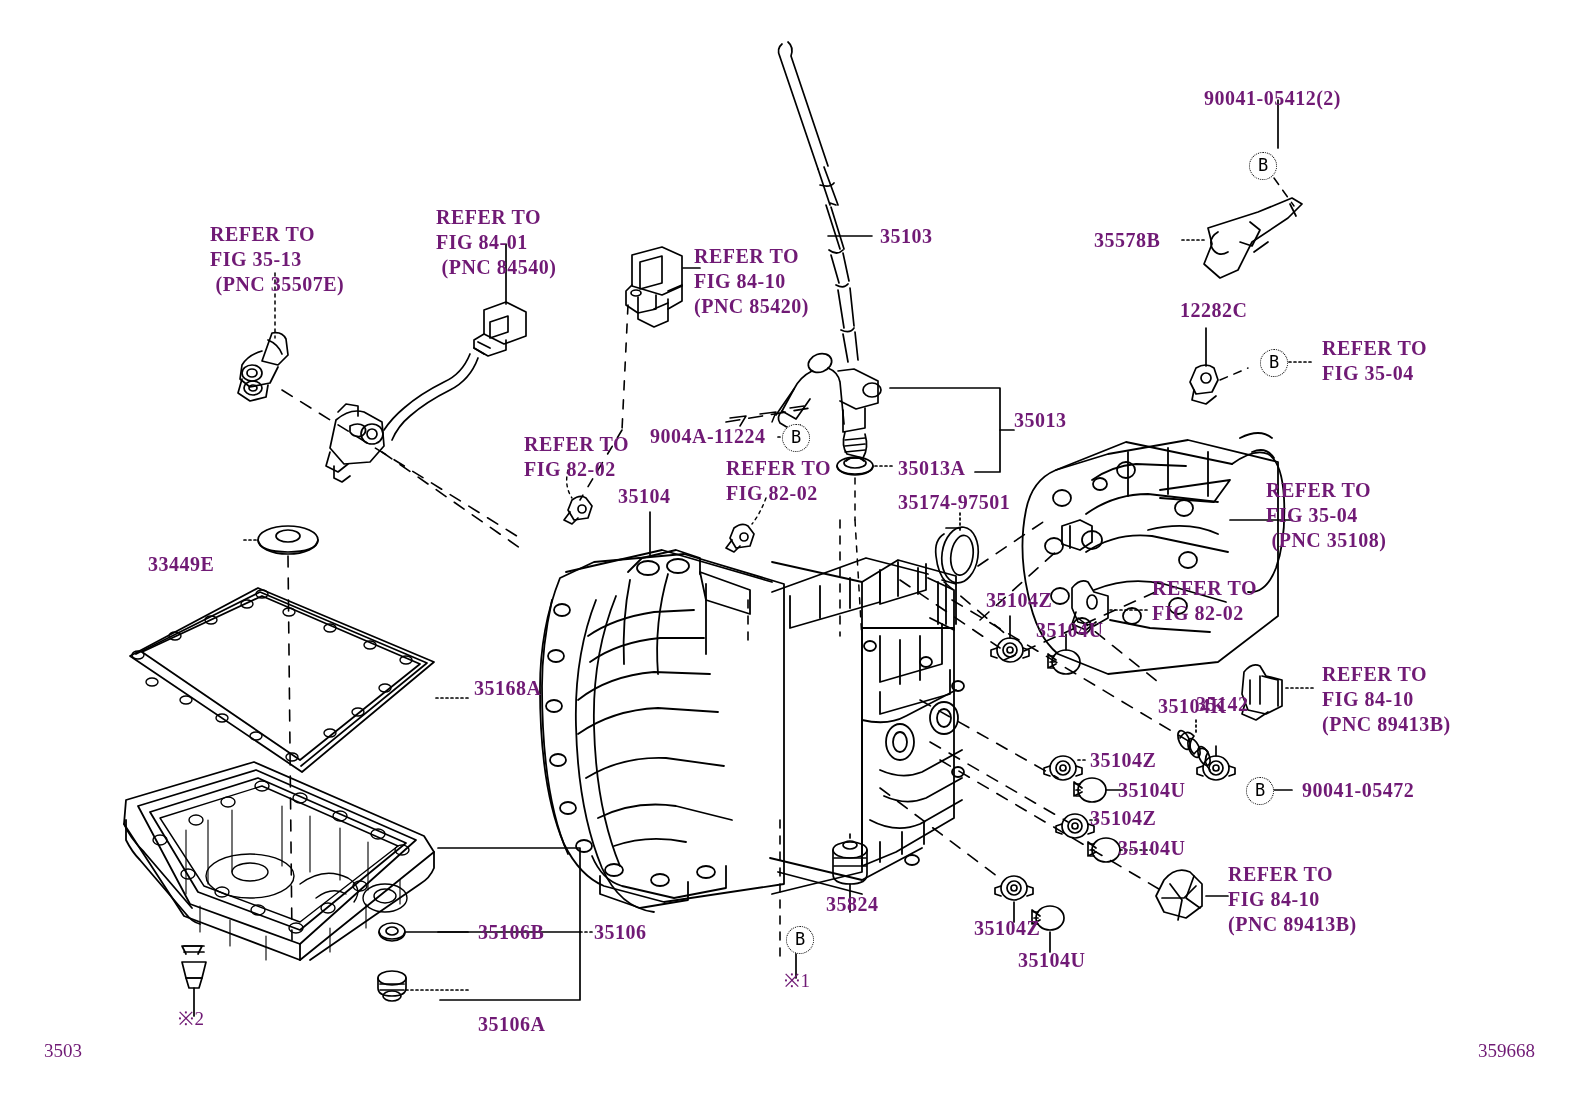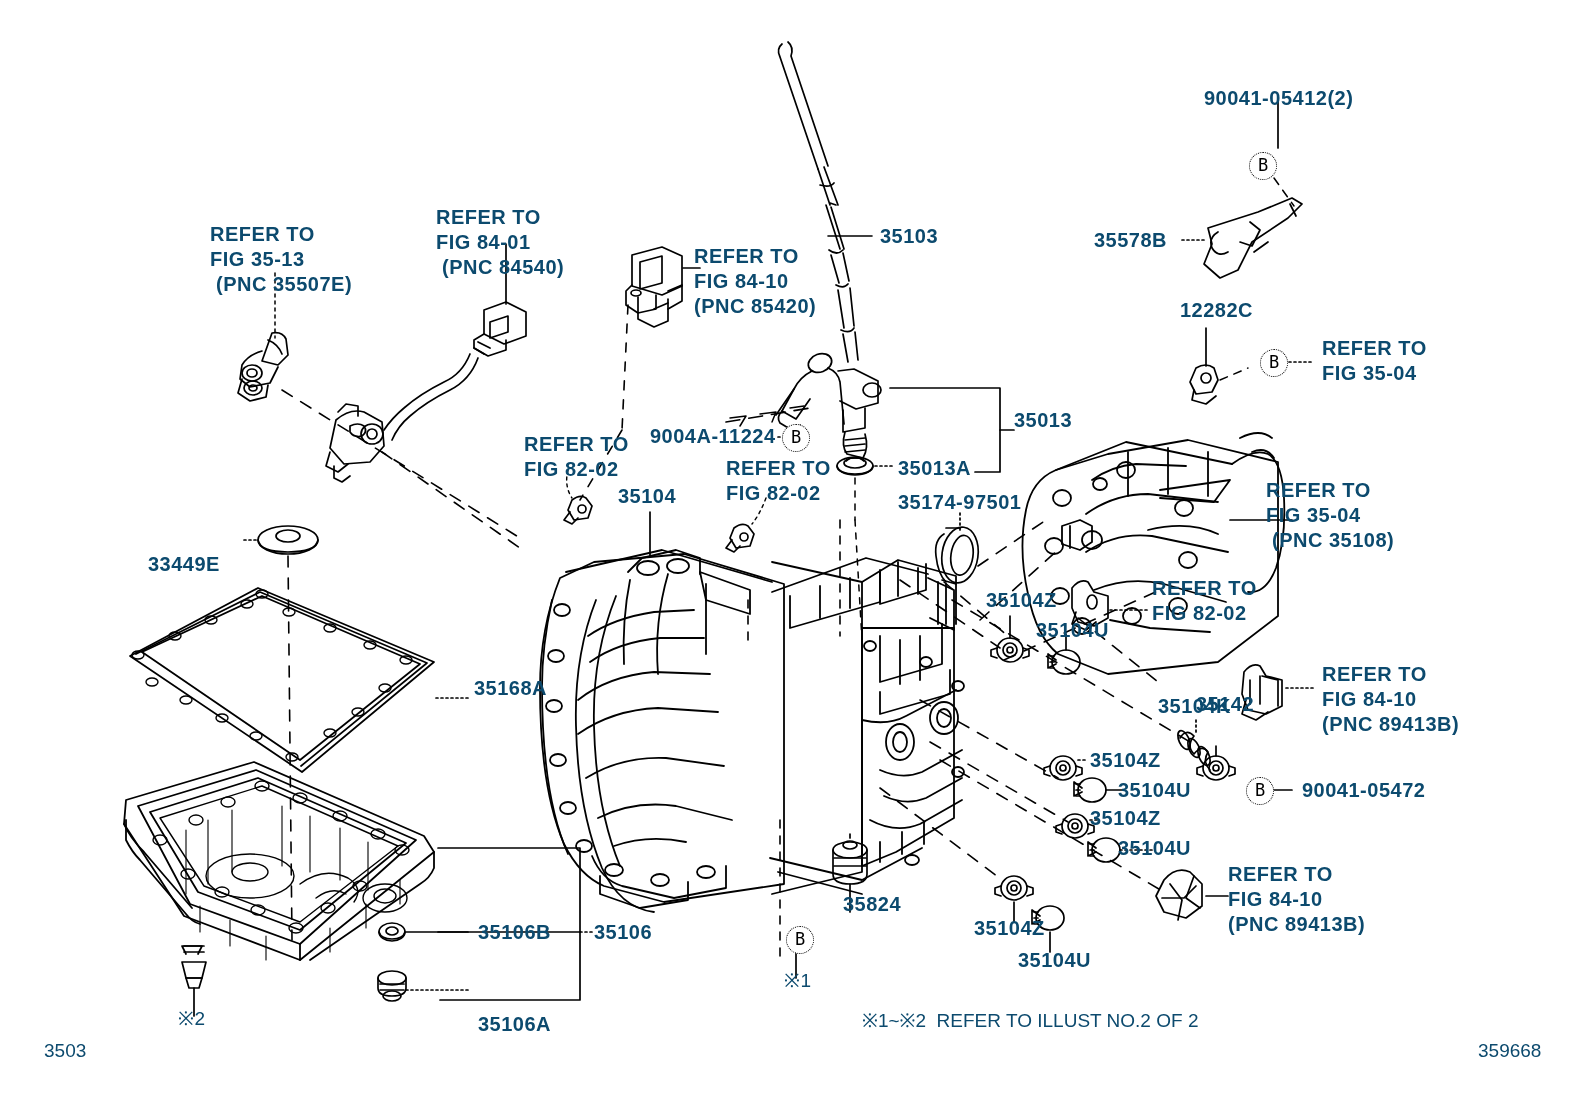--- a/index.html
+++ b/index.html
@@ -10,25 +10,25 @@
   #page {
     position: relative;
     width: 1592px;
     height: 1099px;
     background: #ffffff;
     overflow: hidden;
     font-family: "DejaVu Sans Mono", "Liberation Mono", monospace;
   }
   .lbl {
     position: absolute;
-    font-family: Liberation Sans, sans-serif;
+    font-family: Liberation Serif, serif;
     font-weight: bold;
     font-size: 20px;
     letter-spacing: 0.5px;
-    color: #0c4a6e;
+    color: #701a75;
     white-space: pre;
     line-height: 25px;
   }
   .lbl.footer {
     font-weight: normal;
     font-size: 19px;
     letter-spacing: 0px;
   }
   .lbl.tiny { font-size: 16px; font-weight: normal; }
   svg.art {
@@ -575,34 +575,33 @@
   <div class="lbl" style="left:1118px; top:778px;">35104U</div>
   <div class="lbl" style="left:1302px; top:778px;">90041-05472</div>
 
   <div class="lbl" style="left:1090px; top:806px;">35104Z</div>
   <div class="lbl" style="left:1118px; top:836px;">35104U</div>
 
   <div class="lbl" style="left:1228px; top:862px;">REFER TO
 FIG 84-10
 (PNC 89413B)</div>
 
-  <div class="lbl" style="left:826px; top:892px;margin-left:17px;">35824</div>
+  <div class="lbl" style="left:826px; top:892px;">35824</div>
   <div class="lbl" style="left:974px; top:916px;">35104Z</div>
   <div class="lbl" style="left:1018px; top:948px;">35104U</div>
 
   <div class="lbl" style="left:594px; top:920px;">35106</div>
   <div class="lbl" style="left:478px; top:920px;">35106B</div>
   <div class="lbl" style="left:478px; top:978px;margin-top:34px;">35106A</div>
 
   <div class="lbl tiny" style="left:178px; top:1006px; font-size:19px;">※2</div>
   <div class="lbl tiny" style="left:784px; top:968px; font-size:19px;">※1</div>
 
   <div class="bcirc" style="left:1249px; top:152px;">B</div>
   <div class="bcirc" style="left:1260px; top:349px;">B</div>
   <div class="bcirc" style="left:782px; top:424px;">B</div>
   <div class="bcirc" style="left:1246px; top:777px;">B</div>
   <div class="bcirc" style="left:786px; top:926px;">B</div>
 
-  <div class="lbl footer" style="left:862px; top:1008px;">※1~※2  REFER TO ILLUST NO.2 OF 2</div>
   <div class="lbl footer" style="left:44px; top:1038px;">3503</div>
   <div class="lbl footer" style="left:1478px; top:1038px;">359668</div>
 
 </div>
 
 </body></html>

